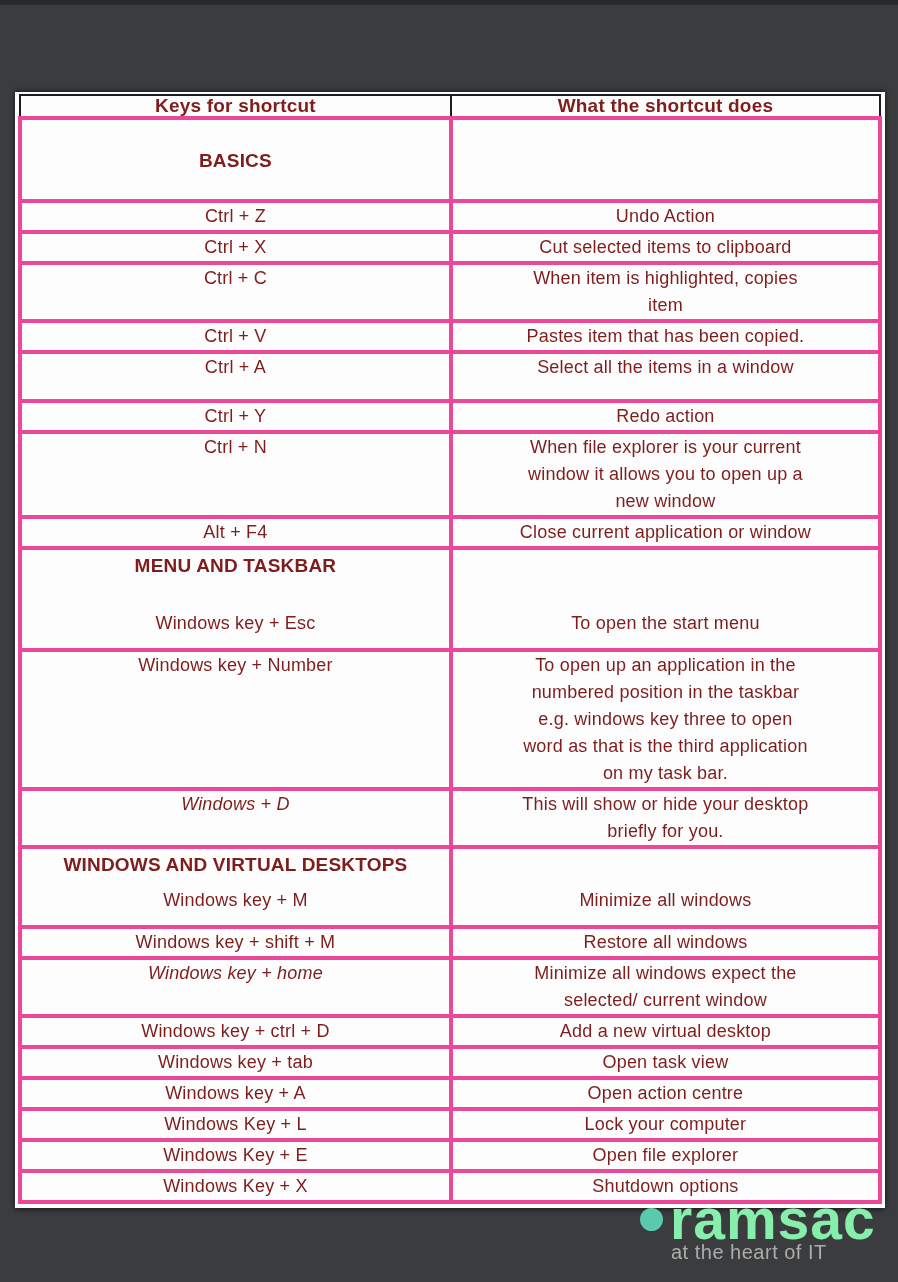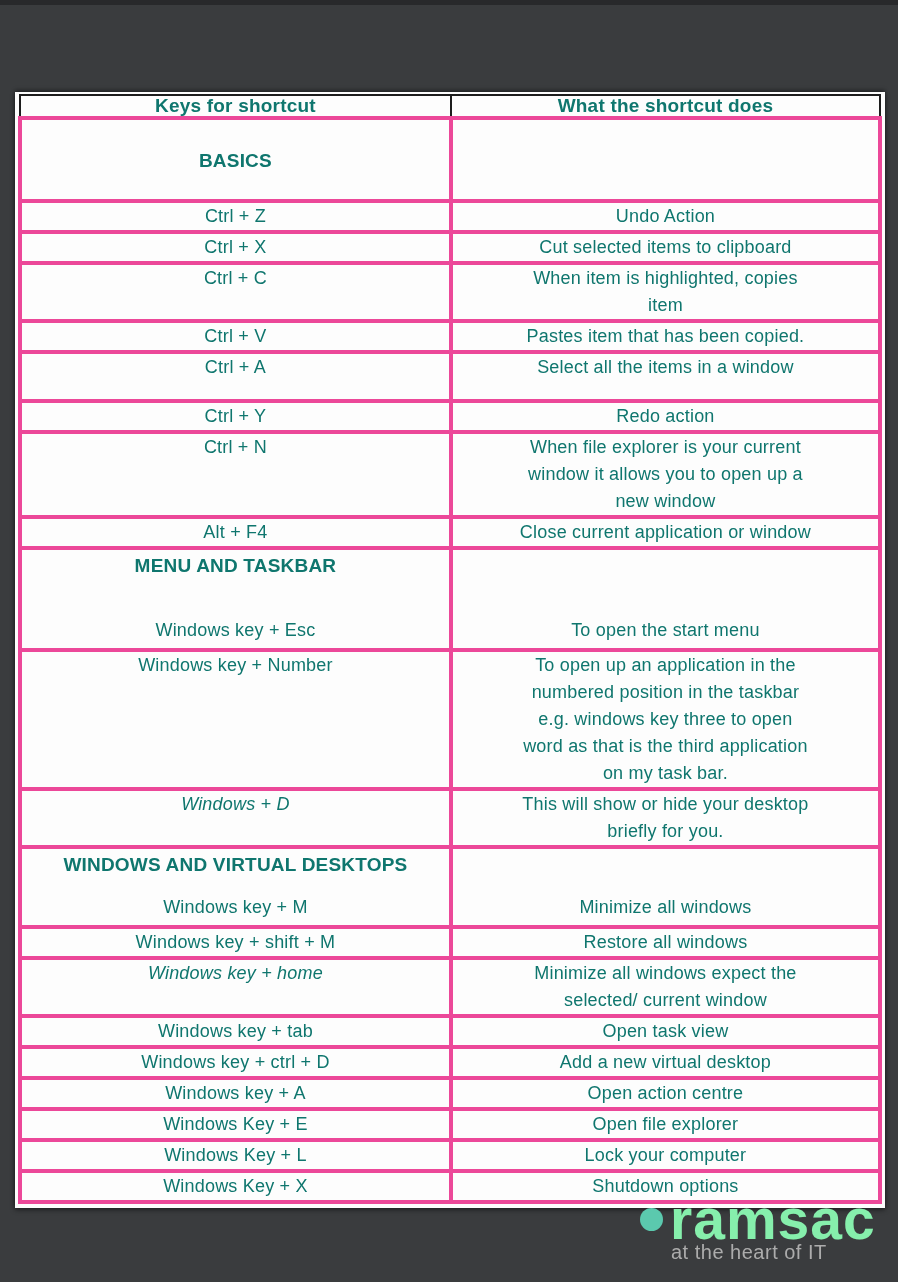--- a/index.html
+++ b/index.html
@@ -22,21 +22,21 @@
     top: 92px;
     width: 870px;
     background: #FDFDFD;
     padding: 2px 3px 4px 3px;
     box-shadow: 0 -2px 4px rgba(0,0,0,0.35), 0 2px 5px rgba(0,0,0,0.45);
   }
   table.shortcuts {
     width: 100%;
     border-collapse: collapse;
     table-layout: fixed;
-    color: #0f766e;
+    color: #7f1d1d;
   }
   table.shortcuts th {
     border: 2px solid #1D1D1D;
     font-size: 19px;
     font-weight: bold;
     height: 20px;
     line-height: 20px;
     text-align: center;
     vertical-align: middle;
     letter-spacing: 0.2px;
@@ -56,21 +56,21 @@
   .section-title {
     font-weight: bold;
     font-size: 19px;
     line-height: 27px;
     padding-top: 2px;
     text-align: center;
   }
   .bottom-text {
     position: absolute;
     left: 0; right: 0;
-    bottom: 4px;
+    bottom: 11px;
     line-height: 27px;
     white-space: pre-line;
   }
   .logo { position: absolute; left: 640px; top: 1194px; }
   .brand-row { display: flex; align-items: flex-start; }
   .logo-dot {
     flex: none;
     width: 23px; height: 23px;
     border-radius: 50%;
     background: #5BC9AE;
@@ -173,38 +173,38 @@
         <tr>
           <td style="height: 24px;">Windows key + shift + M</td>
           <td>Restore all windows</td>
         </tr>
         <tr>
           <td style="height: 57px; font-style: italic;">Windows key + home</td>
           <td>Minimize all windows expect the
 selected/ current window</td>
         </tr>
         <tr>
+          <td style="height: 23px;">Windows key + ctrl + D</td>
+          <td>Add a new virtual desktop</td>
+        </tr>
+        <tr>
           <td style="height: 24px;">Windows key + tab</td>
           <td>Open task view</td>
         </tr>
         <tr>
-          <td style="height: 23px;">Windows key + ctrl + D</td>
-          <td>Add a new virtual desktop</td>
-        </tr>
-        <tr>
           <td style="height: 26px;">Windows key + A</td>
           <td>Open action centre</td>
         </tr>
         <tr>
+          <td style="height: 26px;">Windows Key + L</td>
+          <td>Lock your computer</td>
+        </tr>
+        <tr>
           <td style="height: 23px;">Windows Key + E</td>
           <td>Open file explorer</td>
-        </tr>
-        <tr>
-          <td style="height: 26px;">Windows Key + L</td>
-          <td>Lock your computer</td>
         </tr>
         <tr>
           <td style="height: 23px; border-radius: 9px;">Windows Key + X</td>
           <td>Shutdown options</td>
         </tr>
       </tbody>
   </table>
 </div>
 
 <div class="logo">

